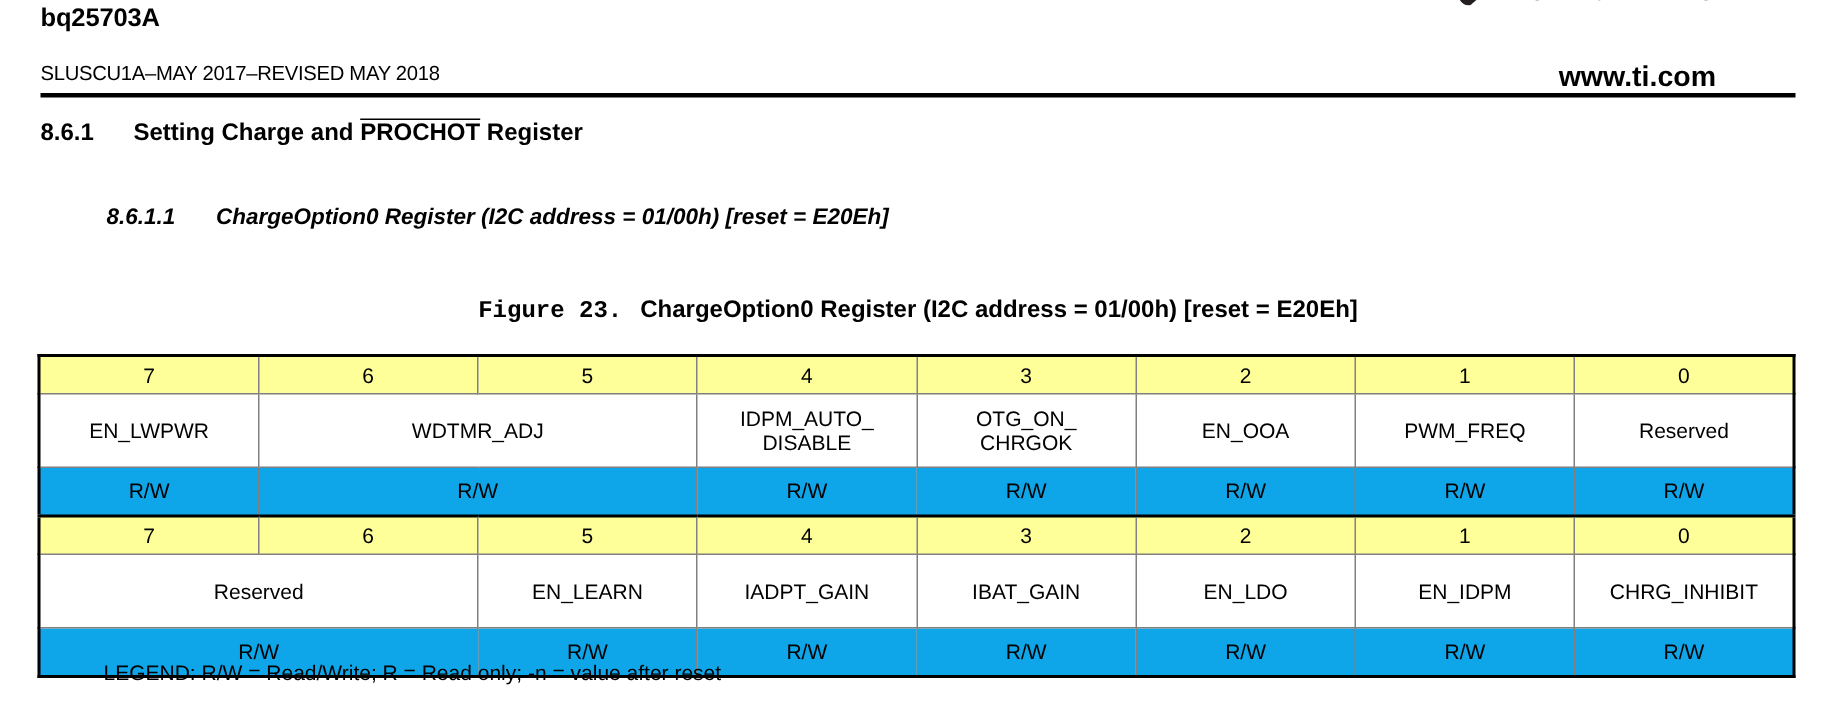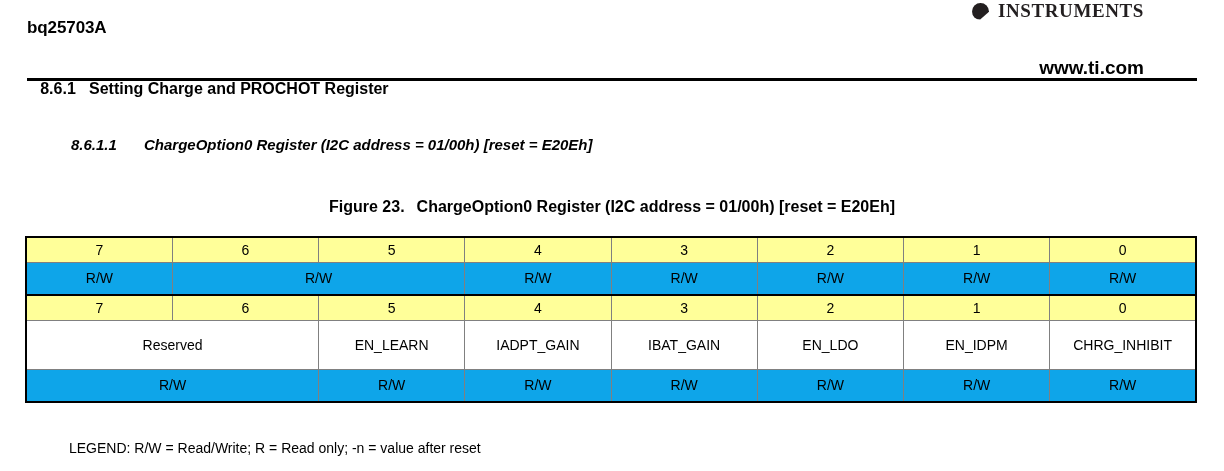--- a/index.html
+++ b/index.html
@@ -13,21 +13,21 @@
     position: relative;
     font-family: "Liberation Sans", sans-serif;
     color: #000000;
     overflow: hidden;
   }
 
   
   .page-header {
     position: absolute;
     left: 0;
-    top: 16px;
+    top: 0;
     width: 1172px;
     height: 66px;
   }
   .part-number {
     position: absolute;
     left: 27px;
     top: 2px;
     font-size: 17px;
     font-weight: bold;
     letter-spacing: -0.1px;
@@ -80,21 +80,21 @@
 
   
   .heading-l3 {
     position: absolute;
     left: 27px;
     top: 80px;
     font-size: 16px;
     font-weight: bold;
     white-space: nowrap;
   }
-  .heading-l3 .num { display: inline-block; width: 62px; text-align: center; }
+  .heading-l3 .num { display: inline-block; width: 62px; }
   .heading-l4 {
     position: absolute;
     left: 27px;
     top: 136px;
     font-size: 15px;
     font-weight: bold;
     font-style: italic;
     white-space: nowrap;
   }
   .heading-l4 .num { display: inline-block; width: 73px; margin-left: 44px; }
@@ -107,21 +107,21 @@
   
   .figure-caption {
     position: absolute;
     left: 0;
     top: 198px;
     width: 1224px;
     text-align: center;
     font-size: 16px;
     font-weight: bold;
   }
-  .figure-caption .fig-num { margin-right: 12px; }
+  .figure-caption .fig-num { margin-right: 12px; font-family: Liberation Mono, monospace; }
 
   
   .reg-table {
     position: absolute;
     left: 25px;
     top: 236px;
     width: 1172px;
     border: 2px solid #000000;
     border-collapse: collapse;
     table-layout: fixed;
@@ -161,20 +161,21 @@
     font-size: 14px;
     white-space: nowrap;
     margin-left: 36px;
   }
 </style>
 </head>
 <body>
 
 <div class="page-header">
   <div class="part-number">bq25703A</div>
+  <div class="doc-id">SLUSCU1A–MAY 2017–REVISED MAY 2018</div>
 
   <div class="ti-logo">
     <span class="ti-logo-mark"></span>
     <span class="ti-logo-text">INSTRUMENTS</span>
   </div>
 
   <div class="ti-url">www.ti.com</div>
   <div class="header-rule"></div>
 </div>
 
@@ -204,20 +205,29 @@
   <tbody>
       <tr>
         <td class="bitnum">7</td>
         <td class="bitnum">6</td>
         <td class="bitnum">5</td>
         <td class="bitnum">4</td>
         <td class="bitnum">3</td>
         <td class="bitnum">2</td>
         <td class="bitnum">1</td>
         <td class="bitnum">0</td>
+      </tr>
+      <tr>
+        <td class="field" colspan="1">EN_LWPWR</td>
+        <td class="field" colspan="2">WDTMR_ADJ</td>
+        <td class="field" colspan="1">IDPM_AUTO_<br>DISABLE</td>
+        <td class="field" colspan="1">OTG_ON_<br>CHRGOK</td>
+        <td class="field" colspan="1">EN_OOA</td>
+        <td class="field" colspan="1">PWM_FREQ</td>
+        <td class="field" colspan="1">Reserved</td>
       </tr>
       <tr>
         <td class="access" colspan="1">R/W</td>
         <td class="access" colspan="2">R/W</td>
         <td class="access" colspan="1">R/W</td>
         <td class="access" colspan="1">R/W</td>
         <td class="access" colspan="1">R/W</td>
         <td class="access" colspan="1">R/W</td>
         <td class="access" colspan="1">R/W</td>
       </tr>

